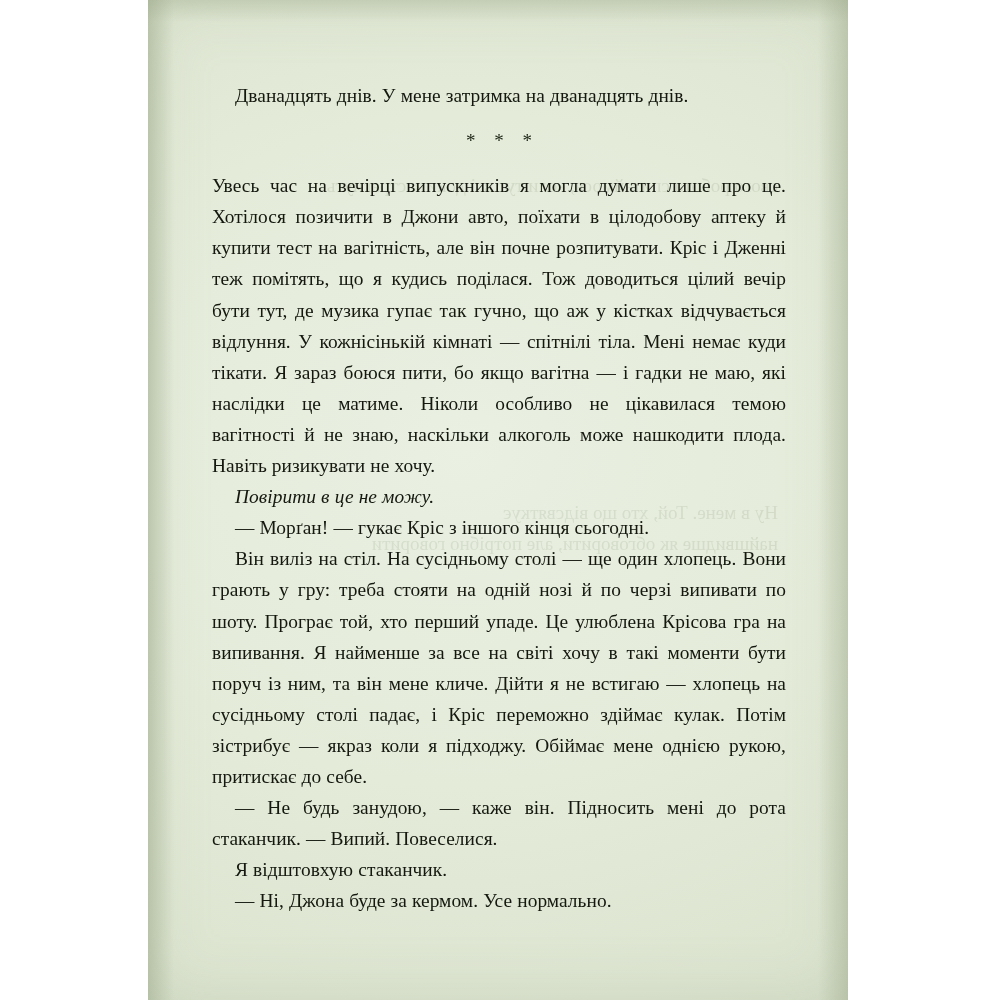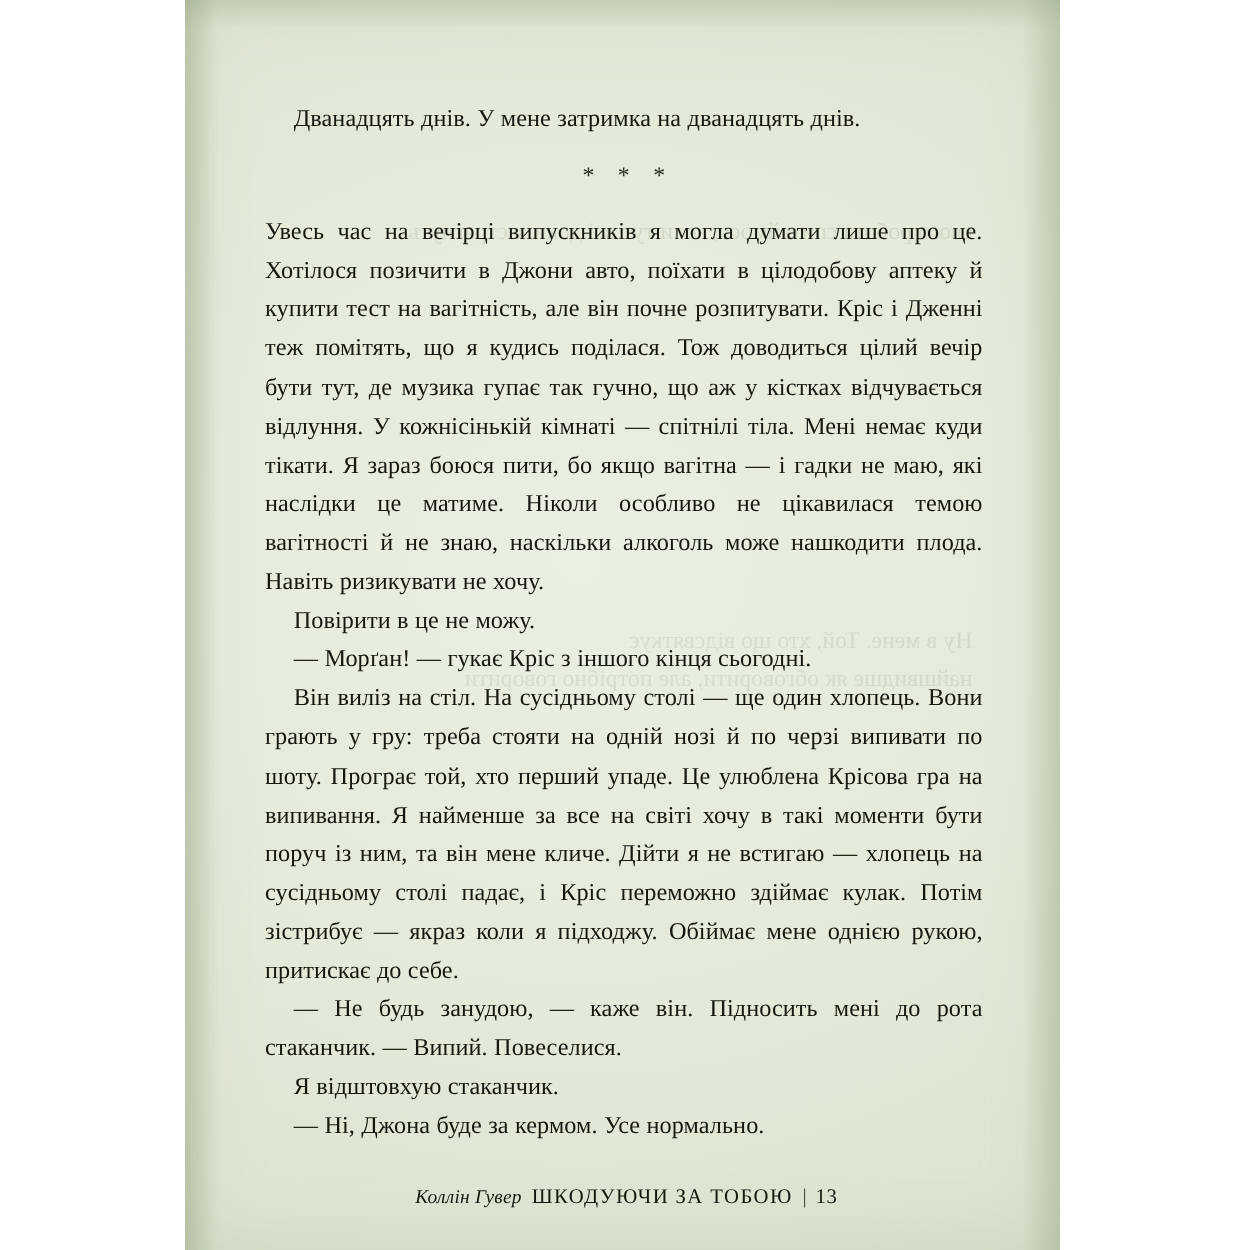--- a/index.html
+++ b/index.html
@@ -70,20 +70,21 @@
     line-height: 31.1px;
     text-align: justify;
     text-justify: inter-word;
     letter-spacing: 0.05px;
     word-spacing: 0.2px;
   }
   .para.indent {
     text-indent: 23px;
   }
   .para.italic {
+    font-style: italic;
   }
 
   #scene-break {
     font-size: 19px;
     line-height: 31.1px;
     text-align: center;
     letter-spacing: 7px;
     text-indent: 7px;
     margin: 14px 0 14px 0;
     color: #222a1a;
@@ -165,18 +166,15 @@
 
       <p class="para indent">— Не будь занудою, — каже він. Підносить мені до рота стаканчик. — Випий. Повеселися.</p>
 
       <p class="para indent">Я відштовхую стаканчик.</p>
 
 
       <p class="para indent">— Ні, Джона буде за кермом. Усе нормально.</p>
 
     </div>
 
-    <div id="running-footer">
-      <span id="footer-author">Коллін Гувер</span><span id="footer-title">ШКОДУЮЧИ ЗА ТОБОЮ</span><span id="footer-sep">|</span><span id="footer-page">13</span>
-    </div>
 
   </div>
 </div>
 
 </body></html>

